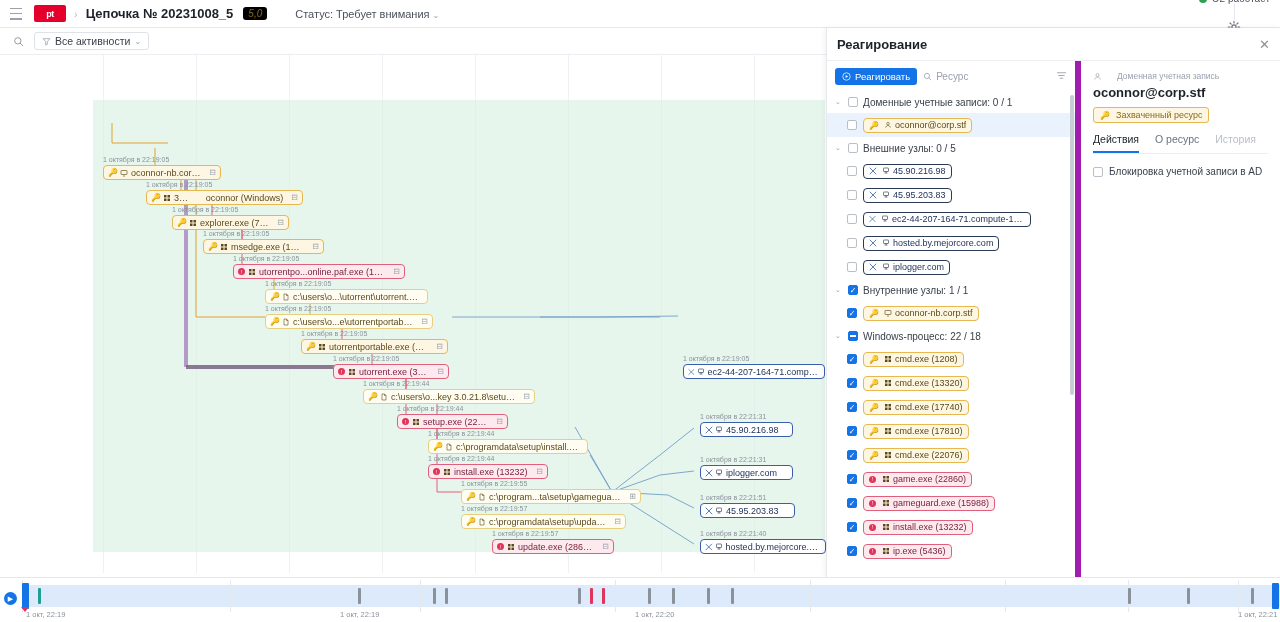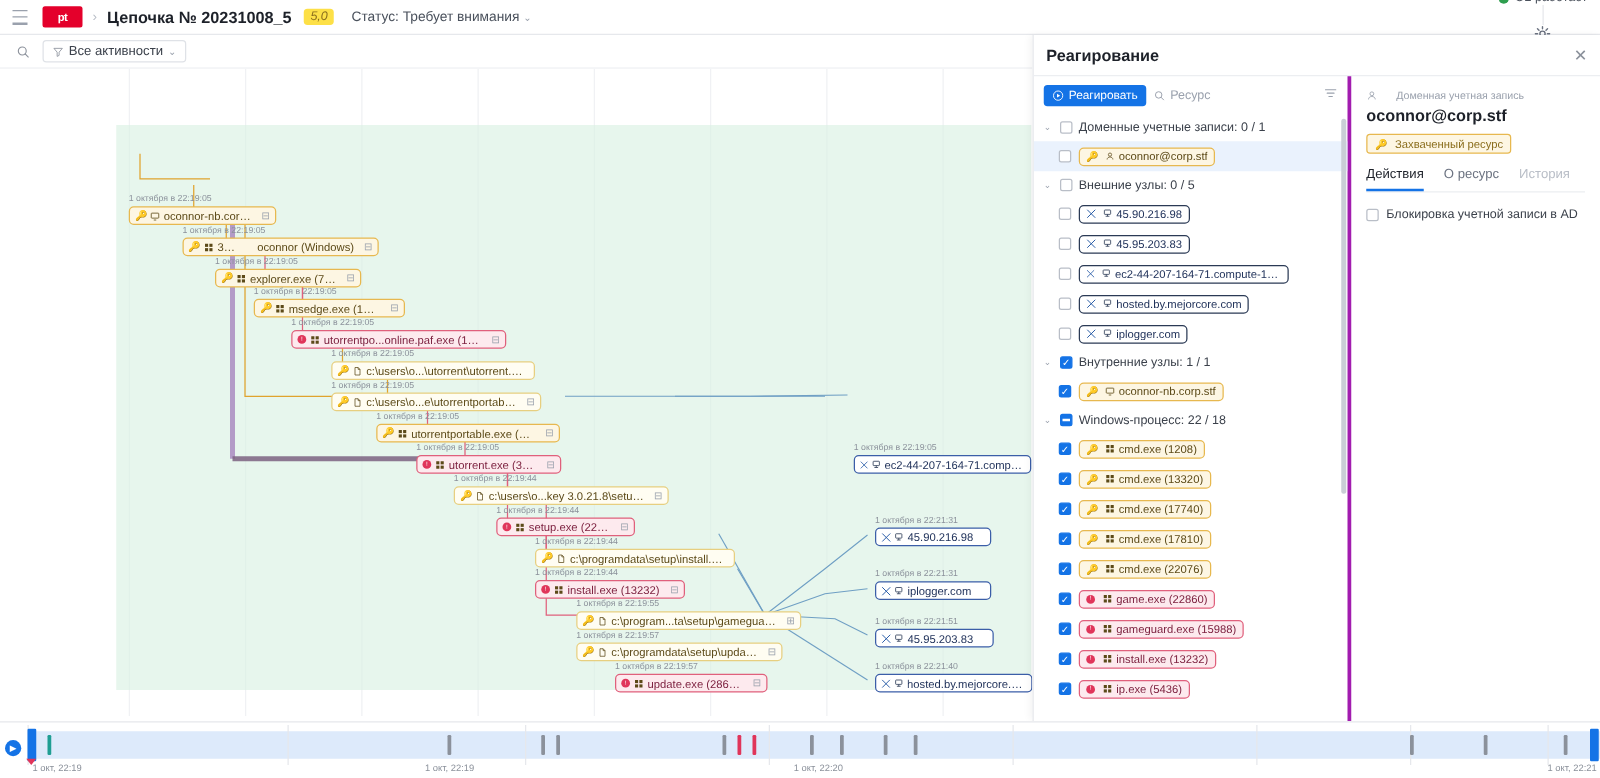--- a/index.html
+++ b/index.html
@@ -28,22 +28,22 @@
   .grid-icon span { display:block; width:12px; height:1.5px; background:#9aa1ad; }
   .pt-logo {
     width: 32px; height: 17px; background: #e4002b; border-radius: 2px;
     color: #fff; font-size: 9px; font-weight: bold;
     display: flex; align-items: center; justify-content: center;
     margin-right: 8px; letter-spacing: -0.5px;
   }
   .crumb-sep { color: #b9bec7; margin-right: 8px; font-size: 11px; }
   .page-title { font-size: 13px; font-weight: bold; color: #1d2129; margin-right: 10px; }
   .score-badge {
-    background: #fde047; color: #8a6d1c; border-radius: 3px;
-    padding: 1px 5px; font-size: 10px; margin-right: 14px; font-style: italic;
+    background: #000000; color: #8a6d1c; border-radius: 3px;
+    padding: 1px 5px; font-size: 10px; margin-right: 28px; font-style: italic;
   }
   .status-text { font-size: 11px; color: #4a515c; }
   .status-text .chev { color: #9aa1ad; margin-left: 3px; font-size: 8px; }
   .topbar-right { margin-left: auto; display: flex; align-items: center; flex-direction: column; }
   .health { display: flex; align-items: center; font-size: 10px; color: #4a515c; }
   .health .dot {
     width: 8px; height: 8px; border-radius: 50%; background: #2e9e4f;
     margin-right: 5px; display:inline-block;
   }
   .vsep { width: 1px; height: 16px; background: #e6e8ec; margin: 0 12px; }
@@ -115,21 +115,21 @@
   }
   .panel-head {
     height: 33px; display: flex; align-items: center; padding: 0 10px;
     border-bottom: 1px solid #eceef1;
   }
   .panel-title { font-size: 13px; font-weight: bold; color:#1d2129; }
   .panel-close { margin-left:auto; color:#8b919b; font-size:13px; cursor:pointer; }
   .panel-body { flex:1; display:flex; min-height:0; }
 
   .asset-col {
-    width: 254px; border-right: 3px solid #a21caf;
+    width: 254px; border-right: 6px solid #a21caf;
     display:flex; flex-direction:column; min-height:0;
   }
   .asset-toolbar {
     height: 30px; display:flex; align-items:center; gap:6px; padding: 0 8px;
   }
   .btn-primary {
     background:#1473e6; color:#fff; border:none; border-radius:3px;
     font-size:9.5px; padding: 3px 7px; display:flex; align-items:center; gap:4px;
     cursor:pointer; font-family:"Liberation Sans", sans-serif;
   }

